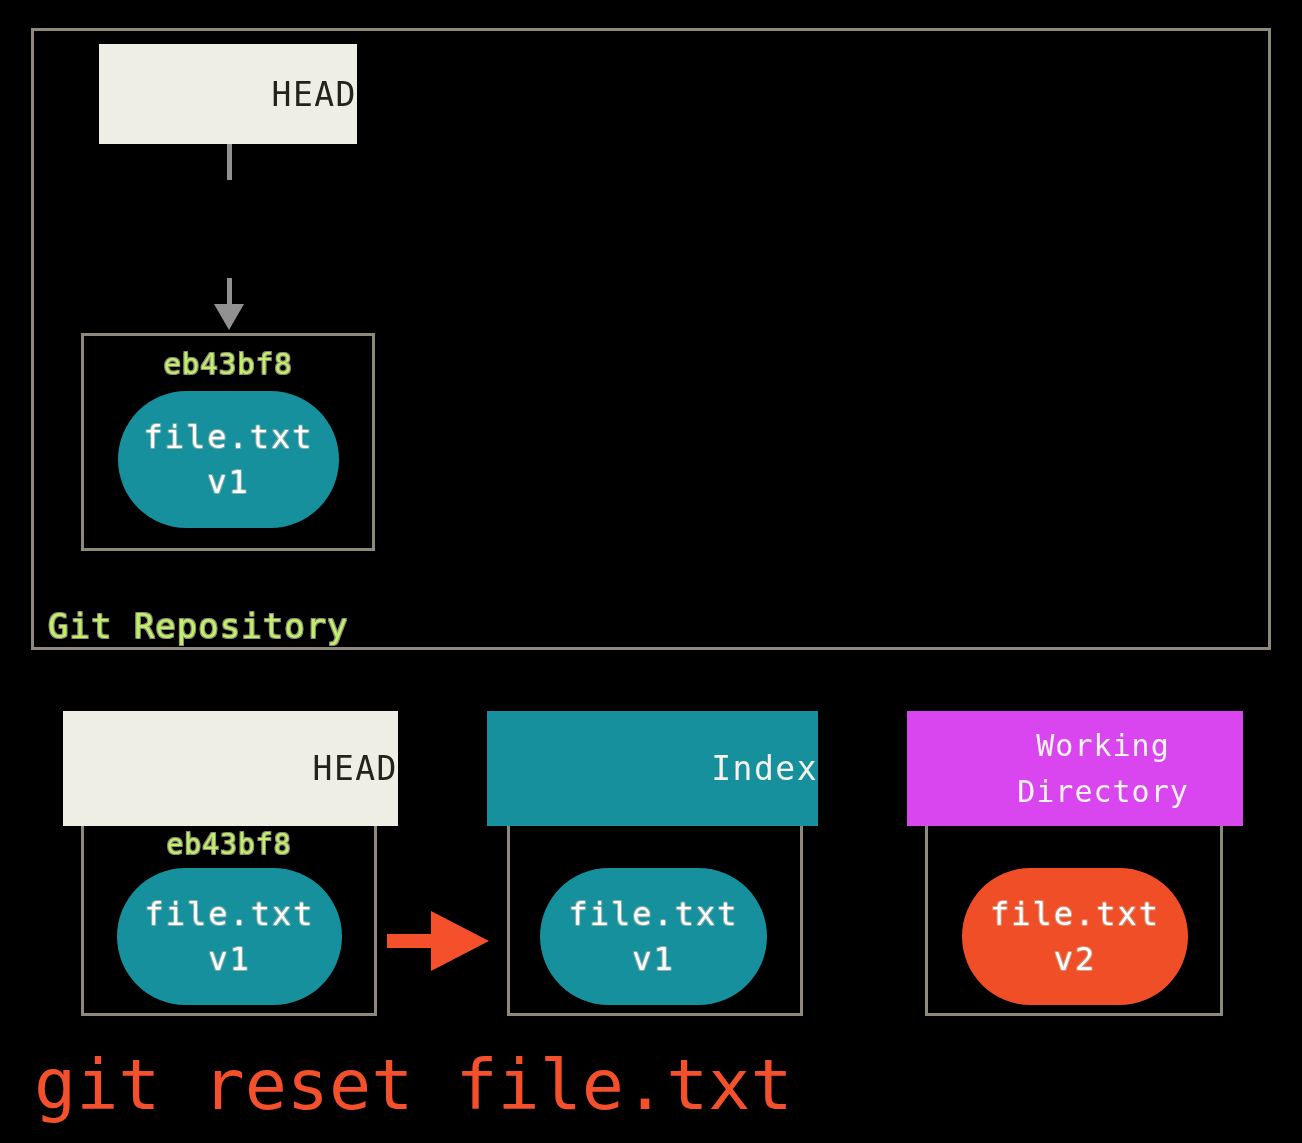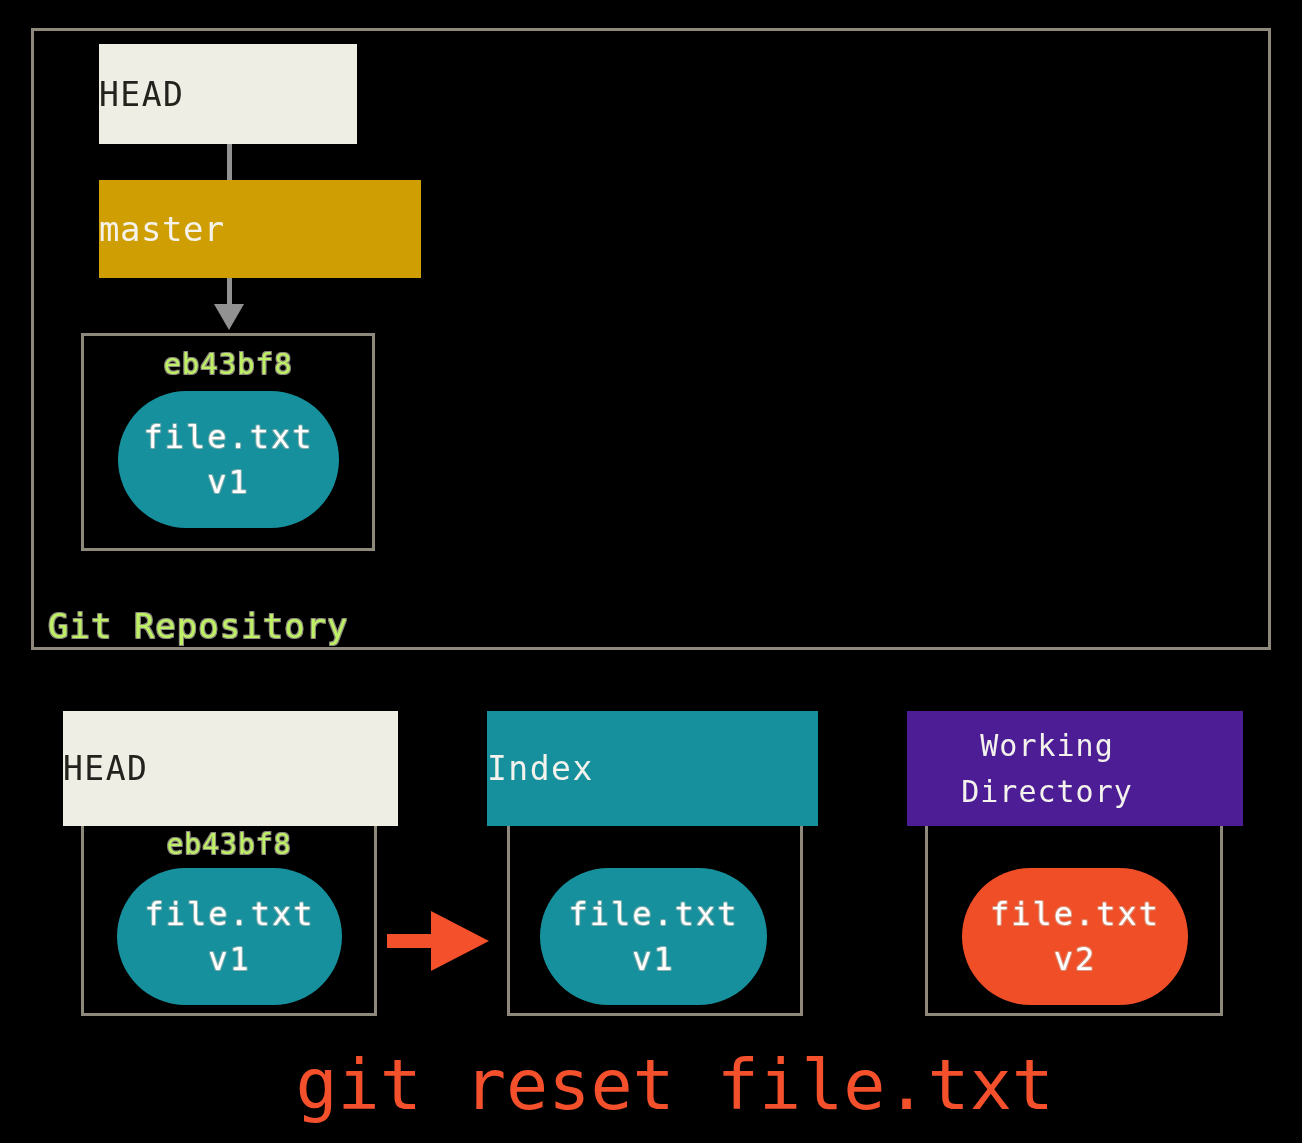--- a/index.html
+++ b/index.html
@@ -4,25 +4,25 @@
 <style>
   html,body{margin:0;padding:0;background:#000;}
   .canvas{
     position:relative;width:1302px;height:1143px;background:#000000;
     font-family:"DejaVu Sans Mono","Liberation Mono",monospace;overflow:hidden;
   }
   .abs{position:absolute;box-sizing:border-box;}
   
   .frame{border:3px solid #8E887D;background:transparent;}
   
-  .fill{display:flex;align-items:center;justify-content:flex-start;text-align:center;}
+  .fill{display:flex;align-items:center;justify-content:flex-end;text-align:center;}
   .cream{background:#EFEEE5;color:#24221C;}
   .gold{background:#CF9E02;color:#F4F2EA;}
   .tealbg{background:#17909D;color:#F3F2EC;}
-  .orangebg{background:#4c1d95;color:#F3F2EC;}
+  .orangebg{background:#d946ef;color:#F3F2EC;}
   .hdr-font{font-size:33px;letter-spacing:1.5px;}
   .hdr-font-sm{font-size:30px;letter-spacing:1px;line-height:46px;}
   
   .outline-text{
     color:#bef264;
     text-shadow:-1px -1px 0 #8F897E,1px -1px 0 #8F897E,-1px 1px 0 #8F897E,1px 1px 0 #8F897E;
   }
   .hash{font-size:28px;letter-spacing:1px;text-align:center;}
   .hash-top{font-size:29px;}
   .repo-label{font-size:34px;letter-spacing:1px;}
@@ -41,40 +41,37 @@
     border-left:15px solid transparent;border-right:15px solid transparent;
     border-top:26px solid #919191;
   }
   .arrow-shaft{background:#F4502C;}
   .tri-right{
     width:0;height:0;
     border-top:30px solid transparent;border-bottom:30px solid transparent;
     border-left:58px solid #F4502C;
   }
   .caption{
-    width:1054px;text-align:right;font-size:70px;color:#F4502C;white-space:pre;
+    width:1054px;text-align:left;font-size:70px;color:#F4502C;white-space:pre;padding-left:34px;
   }
   .z1{z-index:1}.z2{z-index:2}
 </style>
 </head>
 <body>
 
 <div class="canvas">
 
   <div class="abs frame" style="left:31px;top:28px;width:1240px;height:622px;"></div>
 
   <div class="abs fill cream hdr-font" style="left:99px;top:44px;width:258px;height:100px;">
     <span>HEAD</span>
   </div>
 
   <div class="abs vline" style="left:227px;top:144px;width:5px;height:36px;"></div>
 
-  <div class="abs fill gold" style="left:99px;top:180px;width:322px;height:98px;font-size:34px;letter-spacing:0.5px;">
-    <span>master</span>
-  </div>
 
   <div class="abs vline" style="left:227px;top:278px;width:5px;height:28px;"></div>
   <div class="abs tri-down" style="left:214px;top:304px;"></div>
 
   <div class="abs frame" style="left:81px;top:333px;width:294px;height:218px;"></div>
   <div class="abs outline-text hash hash-top" style="left:81px;top:347px;width:294px;">eb43bf8</div>
   <div class="abs pill teal" style="left:118px;top:391px;width:221px;height:137px;">
     <span>file.txt</span>
     <span>v1</span>
   </div>

